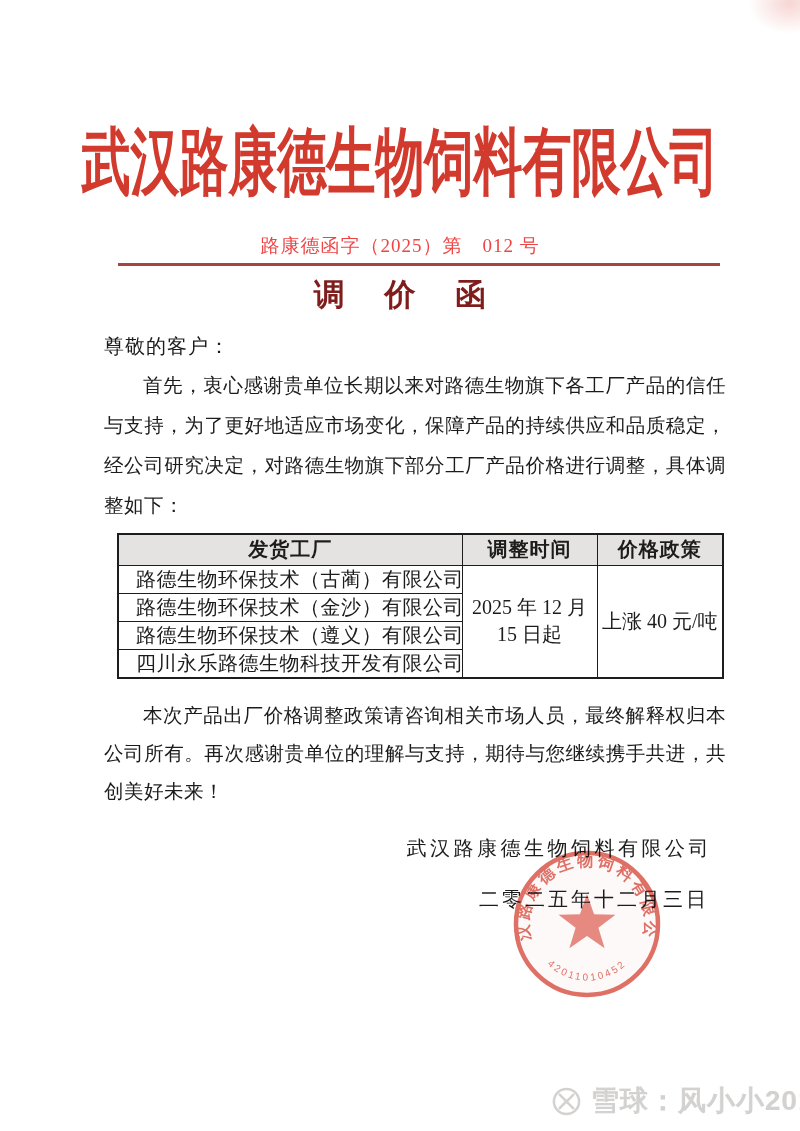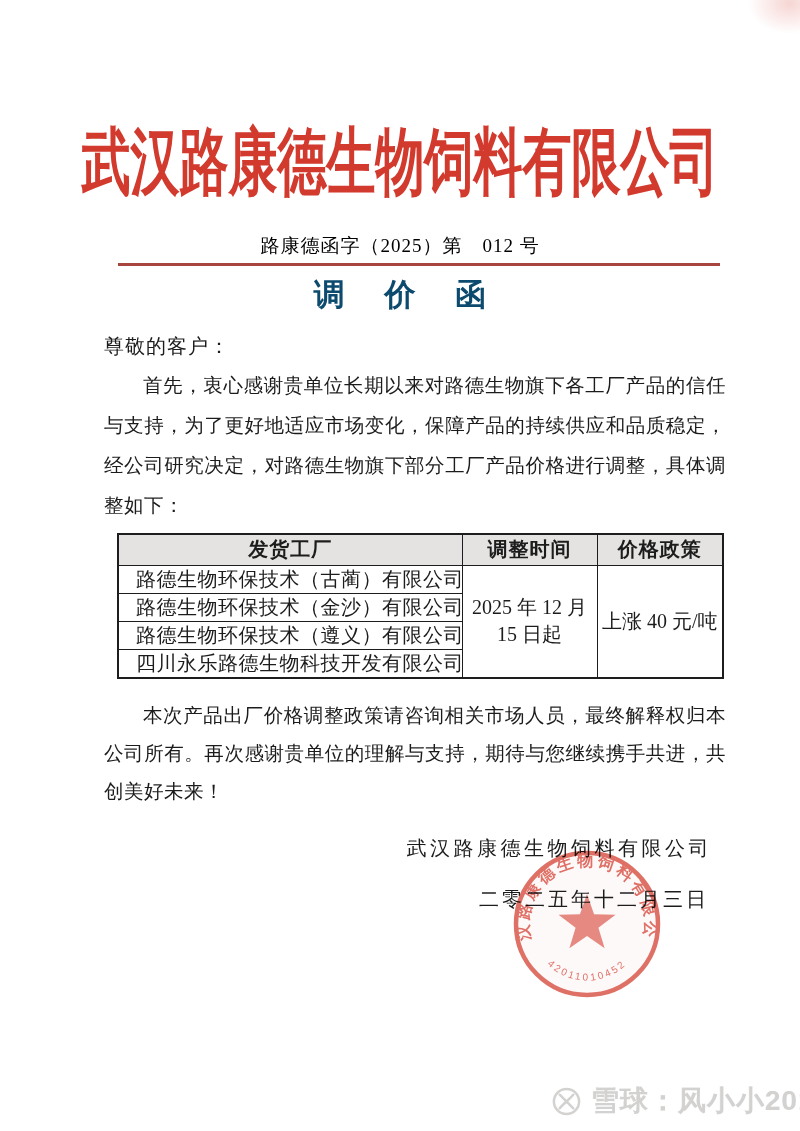--- a/index.html
+++ b/index.html
@@ -43,38 +43,38 @@
     transform-origin: center top;
     white-space: nowrap;
   }
   .doc-number {
     position: absolute;
     top: 233px; left: 0;
     width: 100%;
     text-align: center;
     font-size: 19px;
     letter-spacing: 1px;
-    color: #000000;
+    color: #ef4444;
   }
   .red-rule {
     position: absolute;
     top: 263px; left: 118px;
     width: 602px; height: 3px;
     background: #a8453e;
   }
   .subject {
     position: absolute;
     top: 274px; left: 0;
     width: 100%;
     text-align: center;
     font-size: 31px;
     font-weight: 700;
     letter-spacing: 16px;
     text-indent: 16px; 
-    color: #0c4a6e;
+    color: #7f1d1d;
   }
 
   
   .body-block {
     position: absolute;
     top: 326px; left: 104px;
     width: 622px;
   }
   .salutation {
     font-size: 20px;

